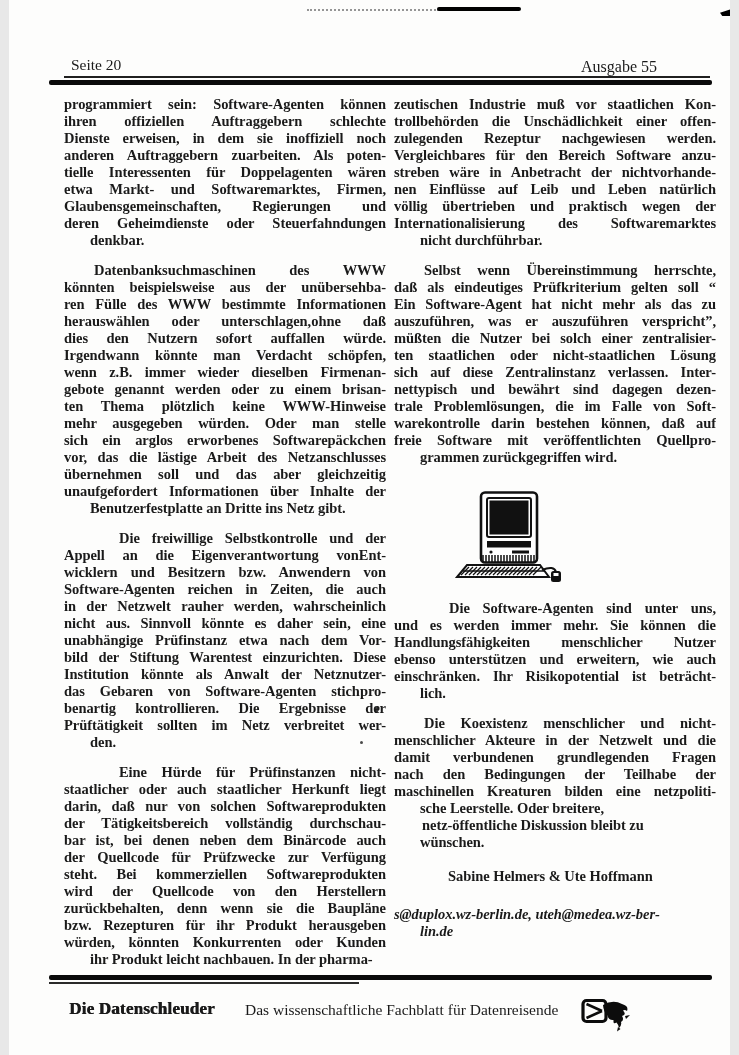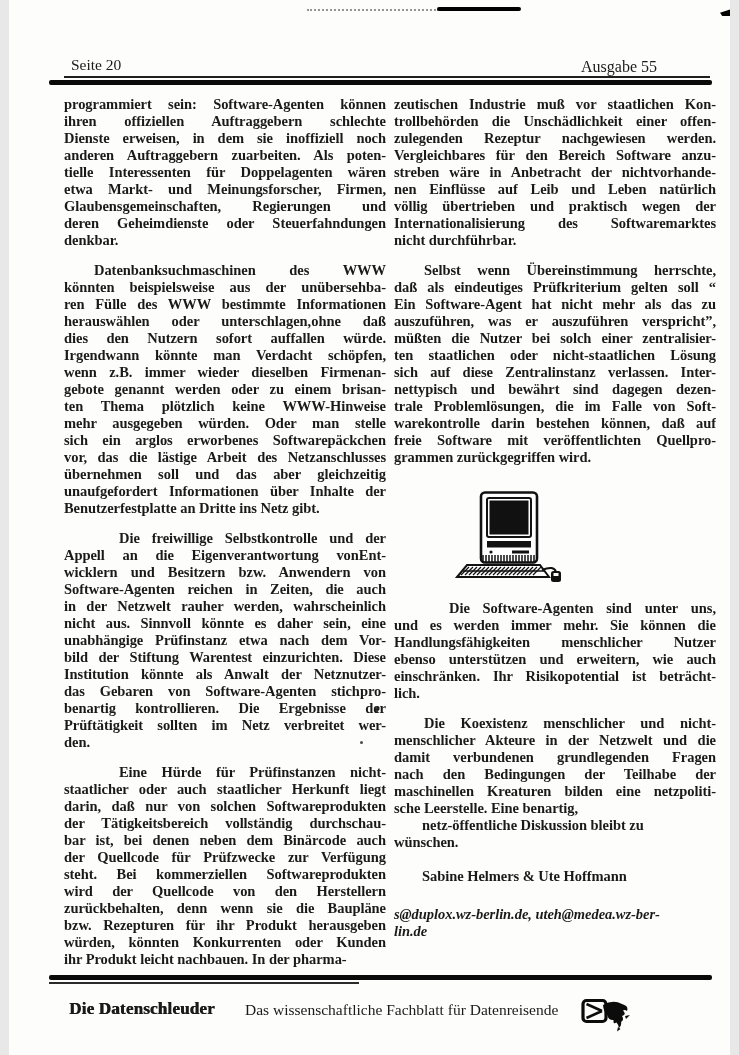--- a/index.html
+++ b/index.html
@@ -23,21 +23,21 @@
   .art-smudge-dark{left:428px;top:7px;width:84px;height:4px;background:#000;border-radius:2px;}
   .art-corner{left:711px;top:4px;width:28px;height:12px;background:#000;
     clip-path:polygon(0 72%,100% 0,100% 100%,8% 100%);}
   .speck-comma{left:366px;top:706px;width:4px;height:7px;background:#3a3a3a;border-radius:50%/60%;transform:rotate(24deg);}
   .speck-dot{left:351px;top:741px;width:3px;height:3px;background:#4a4a4a;border-radius:50%;}
   
   .cols{position:absolute;left:55px;top:96px;width:652px;display:flex;gap:8px;font-weight:bold;}
   .col{width:322px;}
   .para{margin:0 0 13px 0;font-size:14.5px;letter-spacing:-0.05px;}
   .ln{line-height:17px;height:17px;overflow:hidden;text-align:justify;text-align-last:justify;}
-  .ln.last{text-align-last:left;}
+  .ln.last{text-align-last:left;margin-left:26px;}
   .para.indent .ln:first-child{text-indent:30px;}
   .para.indent-lg .ln:first-child{text-indent:55px;}
   .para.cont{margin-top:-13px;}
   .para.cont .ln:first-child{text-indent:28px;}
   .para.nojust .ln{text-align:center;text-align-last:left;}
   .para.byline{margin-top:17px;}
   .para.byline .ln{text-indent:28px;}
   .para.emails{margin-top:21px;font-style:italic;}
   
   .figure{margin:25px 0 15px 58px;width:112px;height:94px;}
@@ -64,21 +64,21 @@
   <div class="rule rule-thick-top"></div>
 
   <div class="cols">
     <div class="col">
         <div class="para flush">
           <div class="ln">programmiert sein: Software-Agenten können</div>
           <div class="ln">ihren offiziellen Auftraggebern schlechte</div>
           <div class="ln">Dienste erweisen, in dem sie inoffiziell noch</div>
           <div class="ln">anderen Auftraggebern zuarbeiten. Als poten-</div>
           <div class="ln">tielle Interessenten für Doppelagenten wären</div>
-          <div class="ln">etwa Markt- und Meinungsforscher, Firmen,</div>
+          <div class="ln">etwa Markt- und Softwaremarktes, Firmen,</div>
           <div class="ln">Glaubensgemeinschaften, Regierungen und</div>
           <div class="ln">deren Geheimdienste oder Steuerfahndungen</div>
           <div class="ln last">denkbar.</div>
         </div>
         <div class="para indent">
           <div class="ln">Datenbanksuchmaschinen des WWW</div>
           <div class="ln">könnten beispielsweise aus der unübersehba-</div>
           <div class="ln">ren Fülle des WWW bestimmte Informationen</div>
           <div class="ln">herauswählen oder unterschlagen,ohne daß</div>
           <div class="ln">dies den Nutzern sofort auffallen würde.</div>
@@ -186,21 +186,21 @@
             <div class="ln">ebenso unterstützen und erweitern, wie auch</div>
             <div class="ln">einschränken. Ihr Risikopotential ist beträcht-</div>
             <div class="ln last">lich.</div>
           </div>
           <div class="para indent">
             <div class="ln">Die Koexistenz menschlicher und nicht-</div>
             <div class="ln">menschlicher Akteure in der Netzwelt und die</div>
             <div class="ln">damit verbundenen grundlegenden Fragen</div>
             <div class="ln">nach den Bedingungen der Teilhabe der</div>
             <div class="ln">maschinellen Kreaturen bilden eine netzpoliti-</div>
-            <div class="ln last">sche Leerstelle. Eine benartig,</div>
+            <div class="ln last">sche Leerstelle. Oder breitere,</div>
           </div>
           <div class="para cont nojust">
             <div class="ln">netz-öffentliche Diskussion bleibt zu</div>
             <div class="ln last">wünschen.</div>
           </div>
           <div class="para byline nojust">
             <div class="ln last">Sabine Helmers &amp; Ute Hoffmann</div>
           </div>
           <div class="para emails nojust">
             <div class="ln">s@duplox.wz-berlin.de, uteh@medea.wz-ber-</div>

